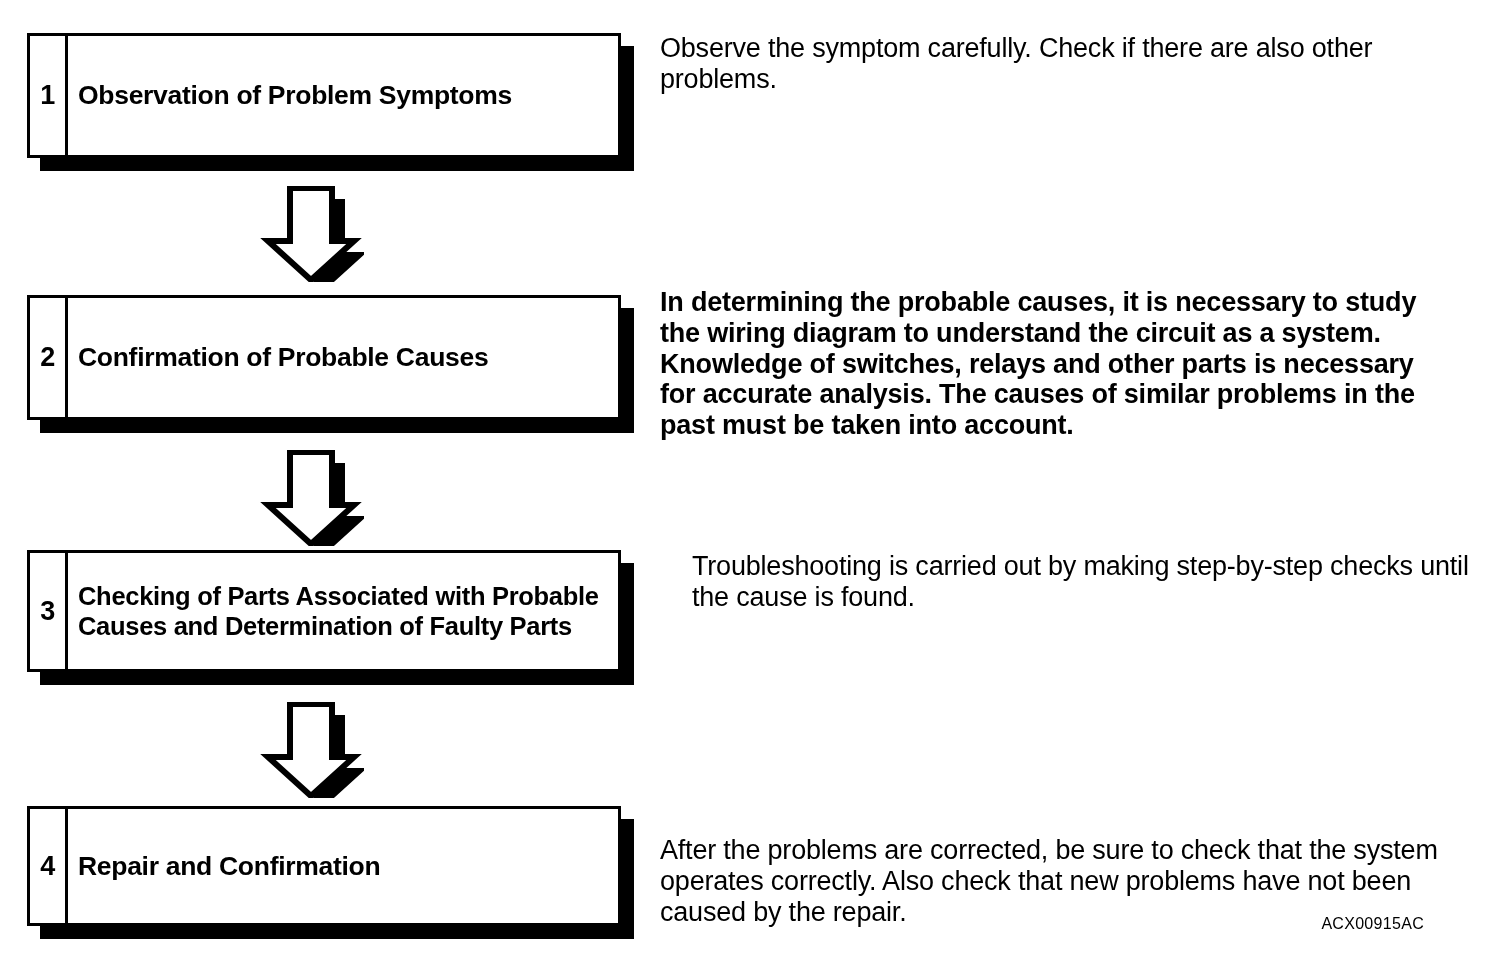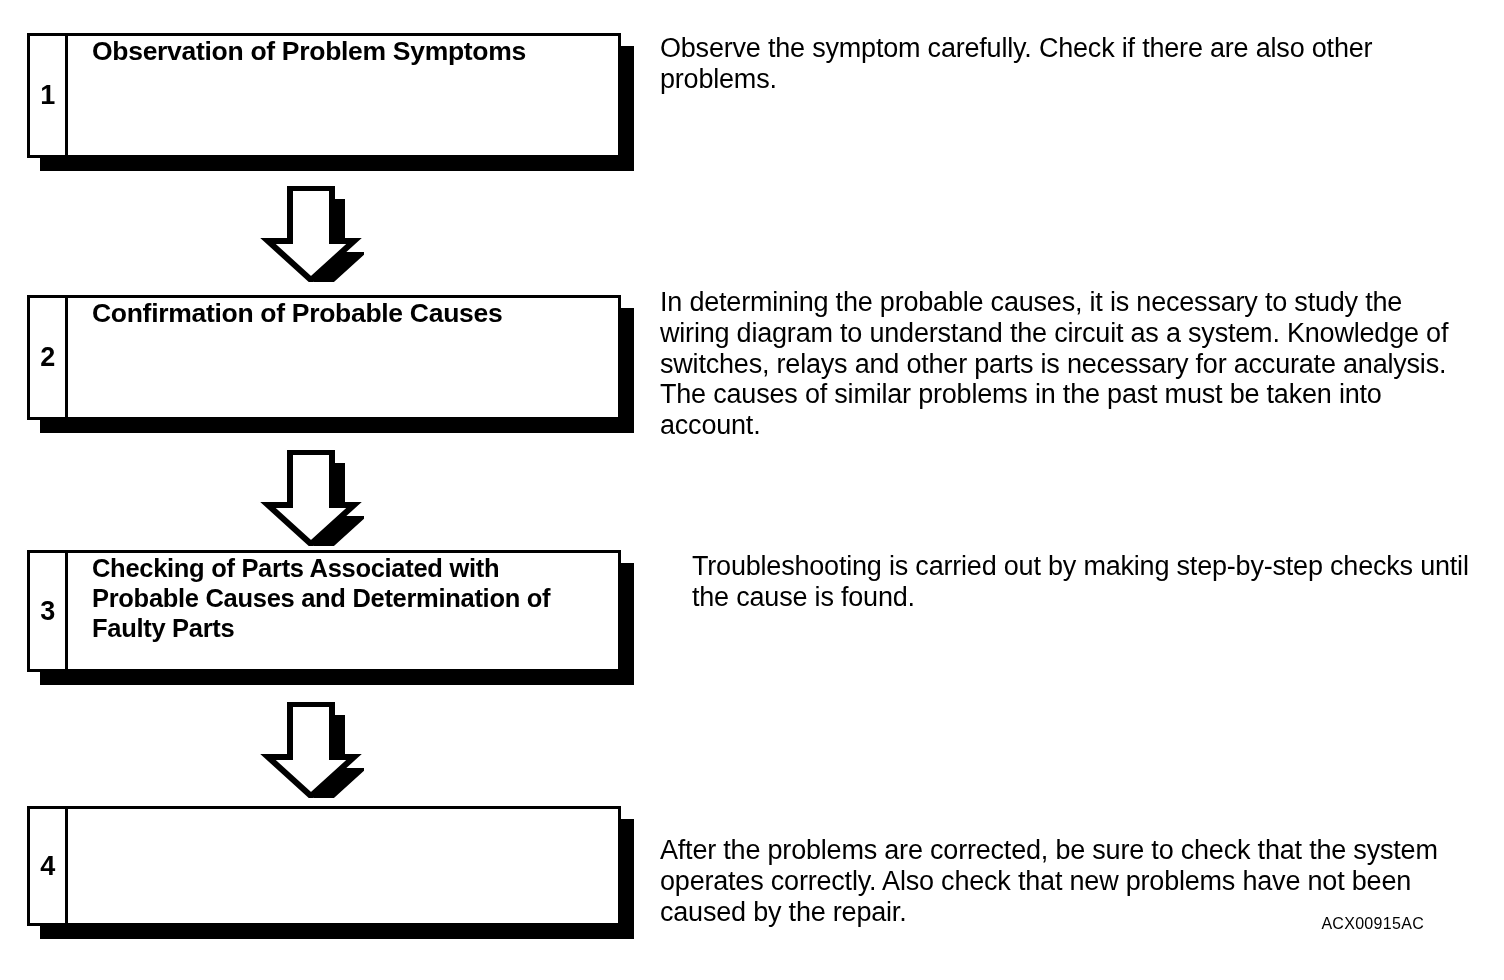--- a/index.html
+++ b/index.html
@@ -64,22 +64,22 @@
   .step-num {
     font-size: 27px;
     font-weight: bold;
     line-height: 1;
     letter-spacing: -0.5px;
   }
 
   .step-title-cell {
     flex: 1;
     display: flex;
-    align-items: flex-start;
-    padding: 0 10px 0 24px;
+    align-items: center;
+    padding: 0 10px 0 10px;
     box-sizing: border-box;
   }
 
   .step-title {
     font-size: 26.5px;
     font-weight: bold;
     line-height: 1.15;
     letter-spacing: -0.3px;
     white-space: pre-line;
   }
@@ -118,21 +118,21 @@
   .description {
     position: absolute;
     left: 660px;
     width: 790px;
     font-size: 27px;
     line-height: 1.14;
     letter-spacing: -0.2px;
   }
 
   #desc-1 { top: 33px; }
-  #desc-2 { top: 287px; }
+  #desc-2 { top: 287px; font-weight: bold; }
   #desc-3 { top: 551px; margin-left: 32px; }
   #desc-4 { top: 787px; margin-top: 48px; }
 
   
   #figure-code {
     position: absolute;
     right: 80px;
     top: 915px;
     font-size: 16px;
     font-weight: normal;
@@ -208,20 +208,23 @@
       <polygon points="32,2 74,2 74,55 96,55 53,94 10,55 32,55" fill="#ffffff" stroke="#000000" stroke-width="6" stroke-linejoin="miter"></polygon>
     </svg>
   </div>
 
   <div class="step-box-wrap" id="step-4-wrap">
     <div class="step-box-shadow"></div>
     <div class="step-box">
       <div class="step-num-cell">
         <span class="step-num">4</span>
       </div>
+      <div class="step-title-cell">
+        <span class="step-title">Repair and Confirmation</span>
+      </div>
     </div>
   </div>
 
   <div class="description" id="desc-4">After the problems are corrected, be sure to check that the system operates correctly. Also check that new problems have not been caused by the repair.</div>
 
   <div id="figure-code">ACX00915AC</div>
 
 </div>
 
 </body></html>

